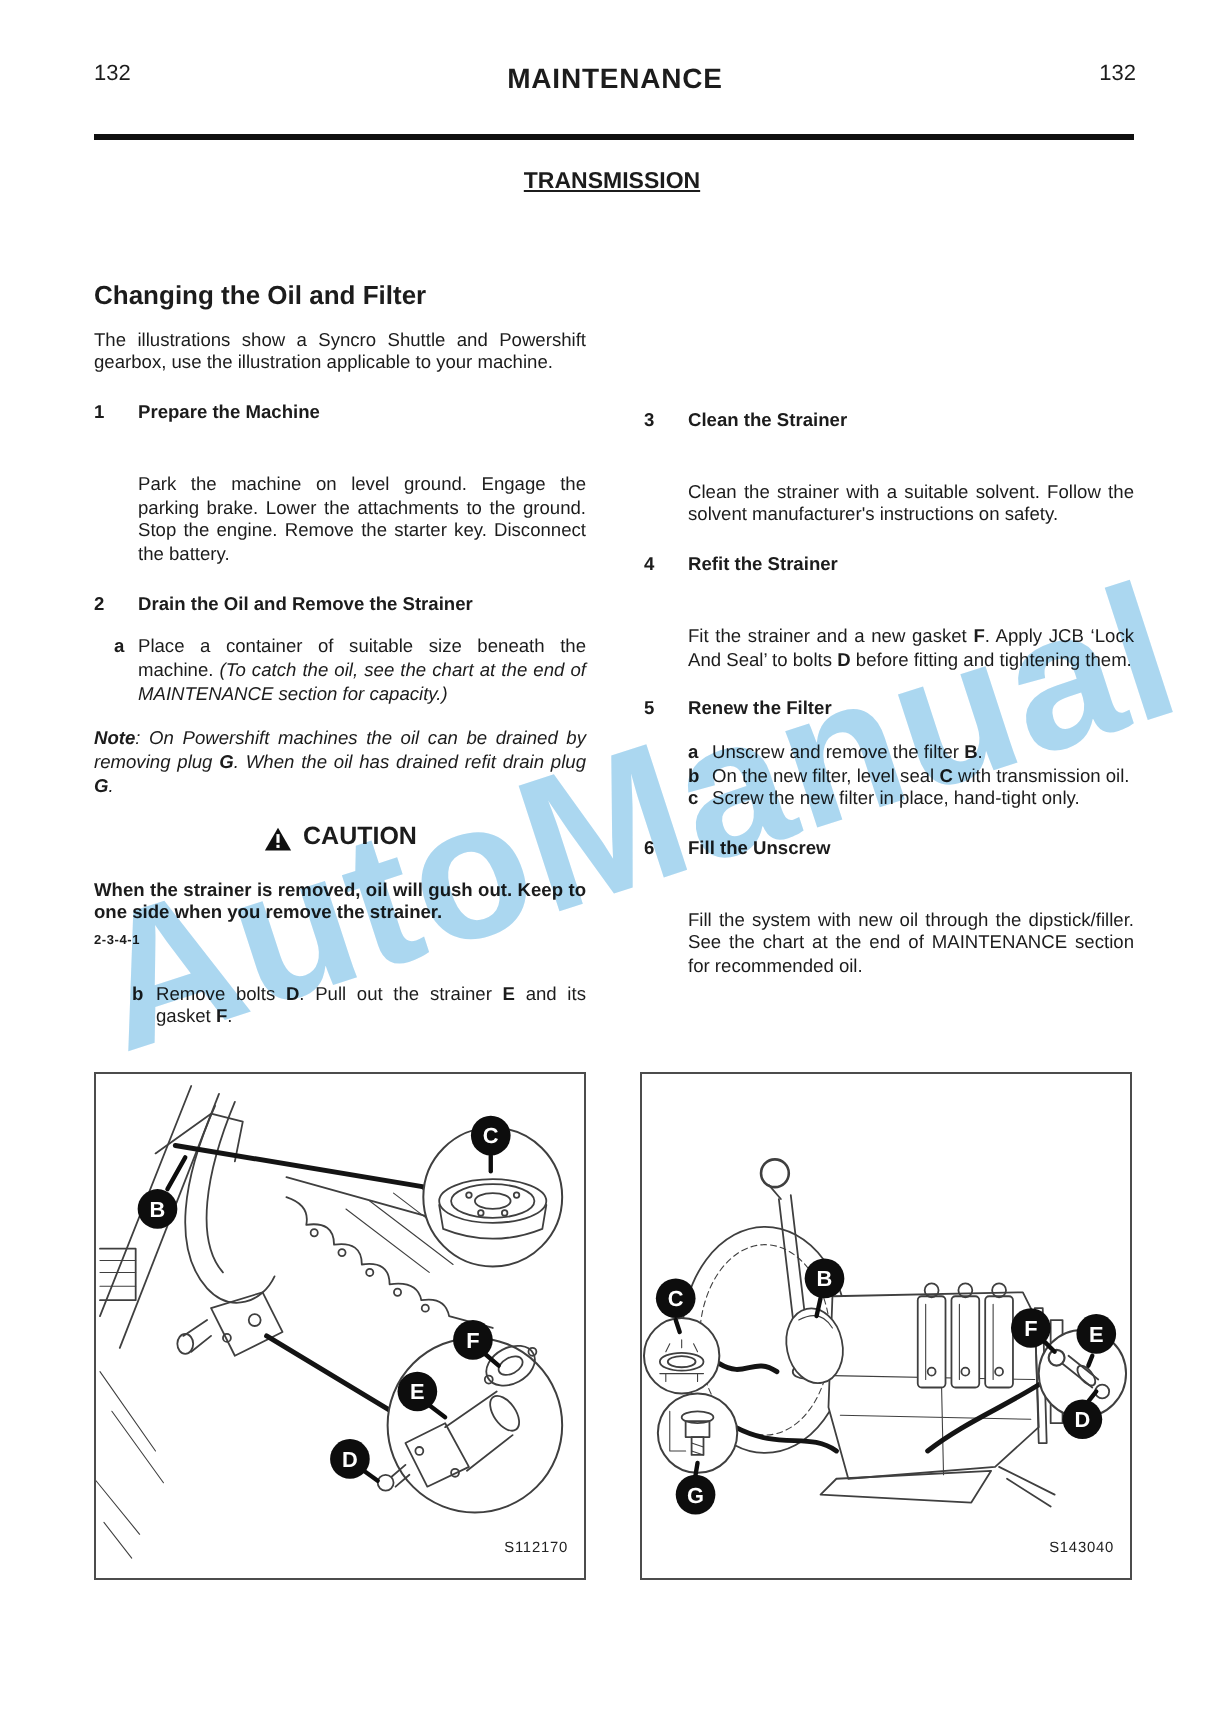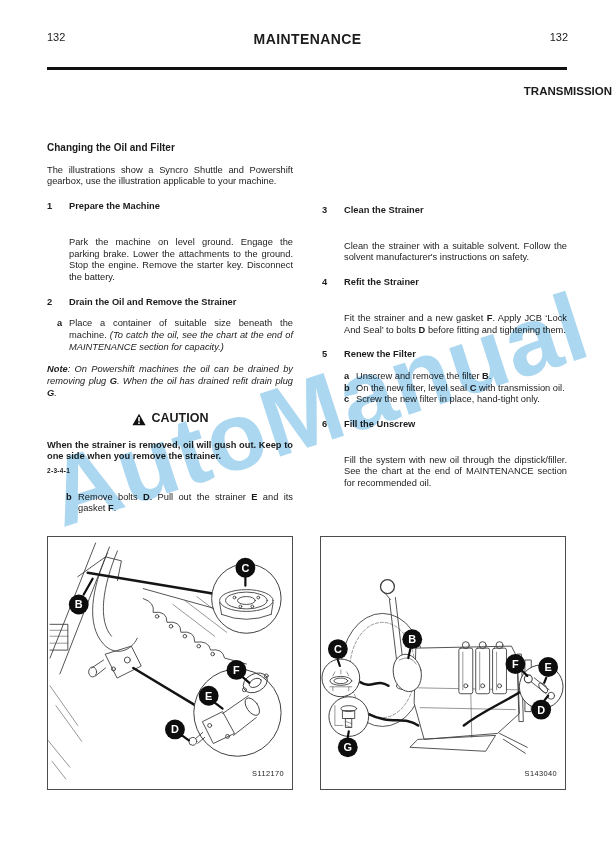--- a/index.html
+++ b/index.html
@@ -6,27 +6,27 @@
   body{
     width:612px;height:865px;position:relative;background:#ffffff;
     font-family:"Liberation Sans", sans-serif;color:#1c1c1c;overflow:hidden;
   }
   .pagewrap{position:absolute;inset:0;}
   
   .hdr{position:absolute;left:47px;right:44px;top:31px;display:flex;justify-content:space-between;align-items:flex-start;}
   .pgnum{font-size:11px;}
   .hdr-title{font-size:14px;font-weight:bold;letter-spacing:.4px;}
   .rule{position:absolute;left:47px;right:45px;top:67px;height:2.6px;background:#101010;}
-  .sec-title{position:absolute;left:0;right:0;top:85px;text-align:right;font-size:11.5px;font-weight:bold;}
+  .sec-title{position:absolute;left:0;right:0;top:85px;text-align:center;font-size:11.5px;font-weight:bold;text-decoration:underline;}
   .sec-sub{position:absolute;left:0;right:0;top:99px;text-align:center;font-size:11px;font-weight:bold;}
   
   .cols{position:absolute;left:47px;top:142px;width:520px;display:flex;gap:29px;}
   .col{width:246px;font-size:9.3px;line-height:11.7px;text-align:justify;}
   .col.right{width:245px;padding-top:63px;}
-  h2.art{font-size:10px;font-weight:bold;margin:0;text-align:left;}
+  h2.art{font-size:13px;font-weight:bold;margin:0;text-align:left;}
   .intro{margin:11px 0 0 0;}
   .step{margin-top:13px;}
   .step-head{display:grid;grid-template-columns:22px 1fr;text-align:left;}
   .step-num,.step-title{font-weight:bold;}
   .step-body{margin-left:22px;margin-top:24px;}
   .sub{display:grid;grid-template-columns:12px 1fr;margin-left:10px;margin-top:10px;}
   .sub.tight{margin-top:0;}
   .sub-letter{font-weight:bold;}
   .sublist{margin-top:10px;margin-left:22px;}
   .sublist .sub{margin-left:0;}

